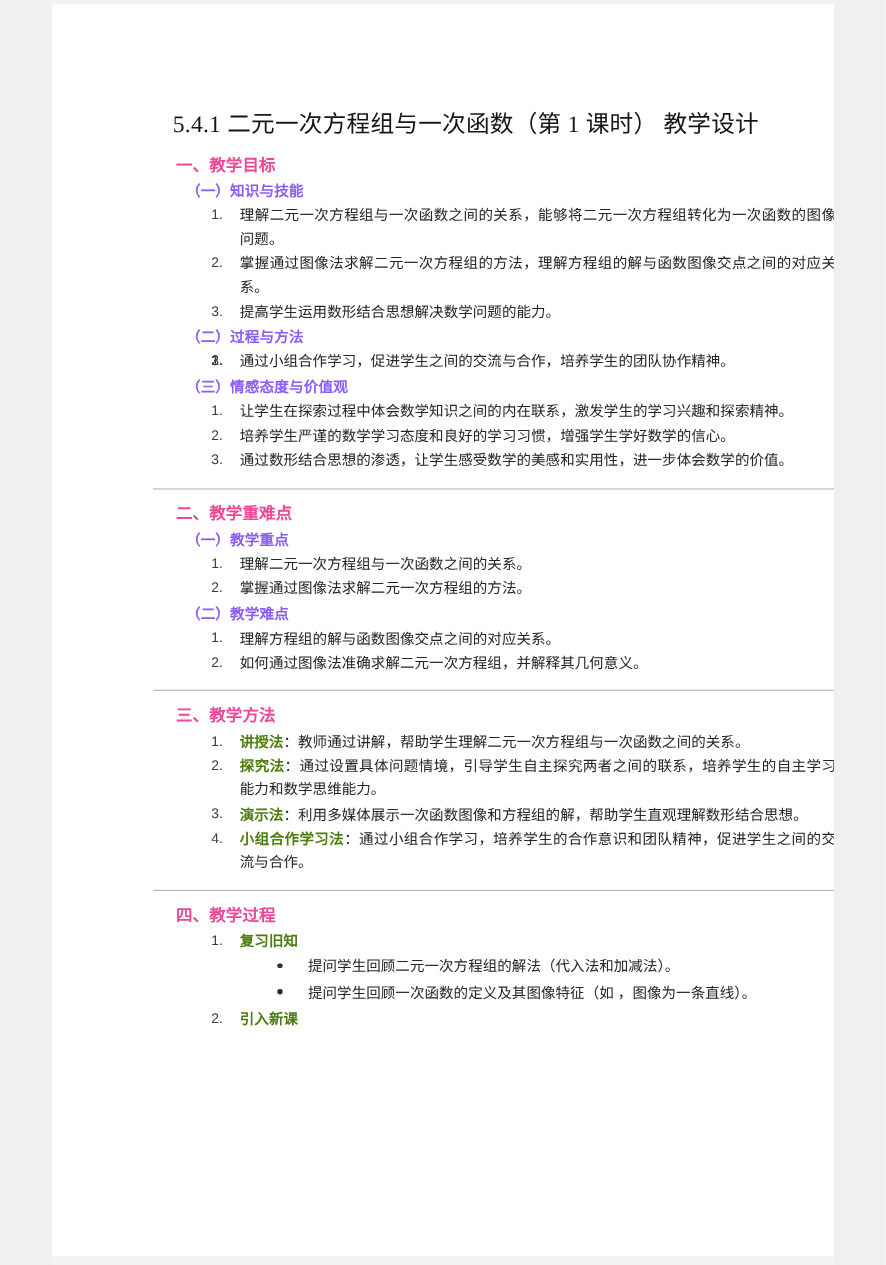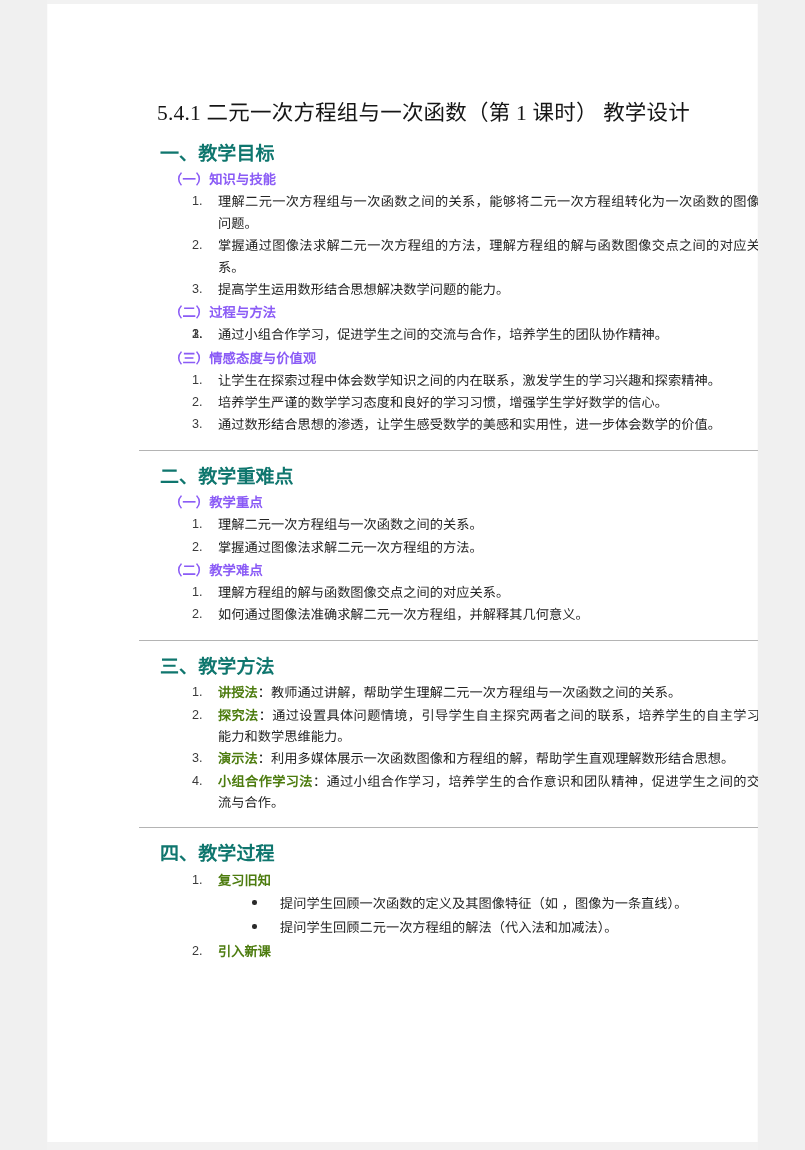--- a/index.html
+++ b/index.html
@@ -58,23 +58,23 @@
     font-weight: 400;
     color: #151515;
     letter-spacing: 0.2px;
     line-height: 1.3;
     margin: 0 0 11px 18px;
     white-space: nowrap;
   }
 
   
   .h1 {
-    font-size: 19px;
+    font-size: 15px;
     font-weight: bold;
-    color: #0f766e;
+    color: #ec4899;
     line-height: 1.55;
     margin: 0 0 1px 21px;
     letter-spacing: 0.1px;
   }
 
   
   .h2 {
     font-size: 13.3px;
     font-weight: bold;
     color: #8b5cf6;
@@ -271,25 +271,25 @@
     <ol class="num nested-num">
       <li>
         <span class="marker">1.</span>
         <b>复习旧知</b>
       </li>
     </ol>
 
     <ul class="bul">
       <li>
         <span class="dot"></span>
+        <span>提问学生回顾二元一次方程组的解法（代入法和加减法）。</span>
+      </li>
+      <li>
+        <span class="dot"></span>
         <span>提问学生回顾一次函数的定义及其图像特征（如 ，图像为一条直线）。</span>
-      </li>
-      <li>
-        <span class="dot"></span>
-        <span>提问学生回顾二元一次方程组的解法（代入法和加减法）。</span>
       </li>
     </ul>
 
     <ol class="num nested-num">
       <li>
         <span class="marker">2.</span>
         <b>引入新课</b>
       </li>
     </ol>
 

